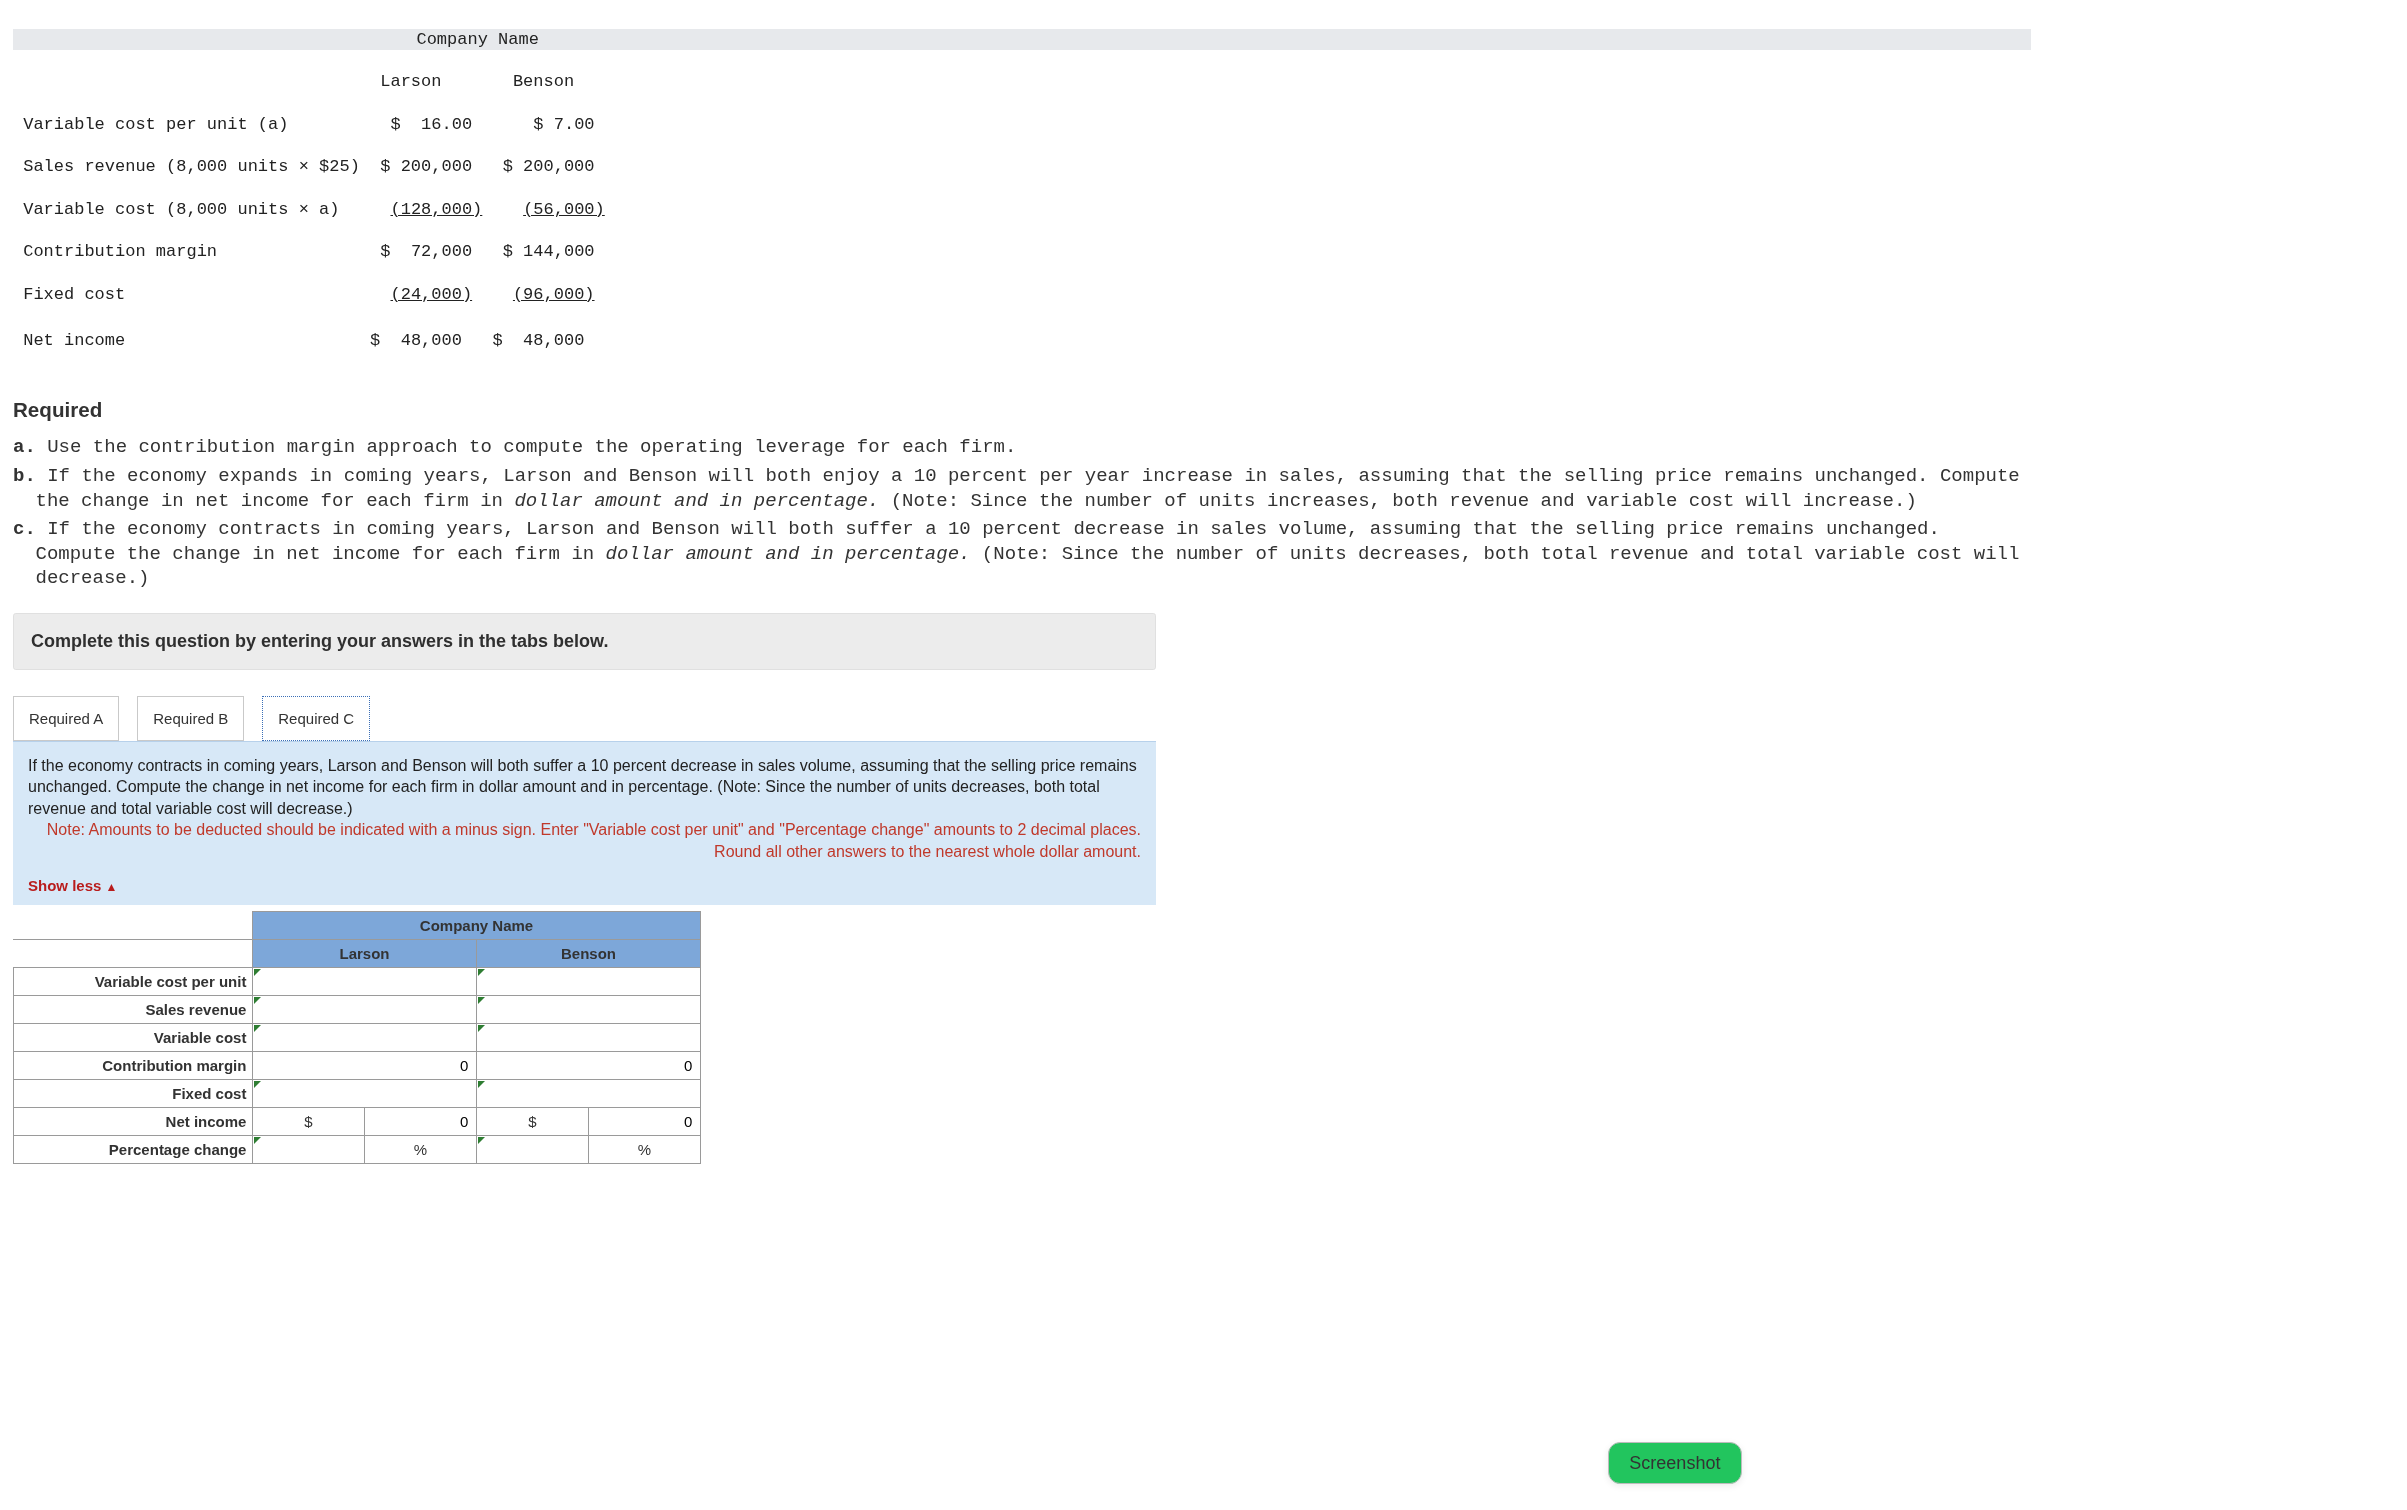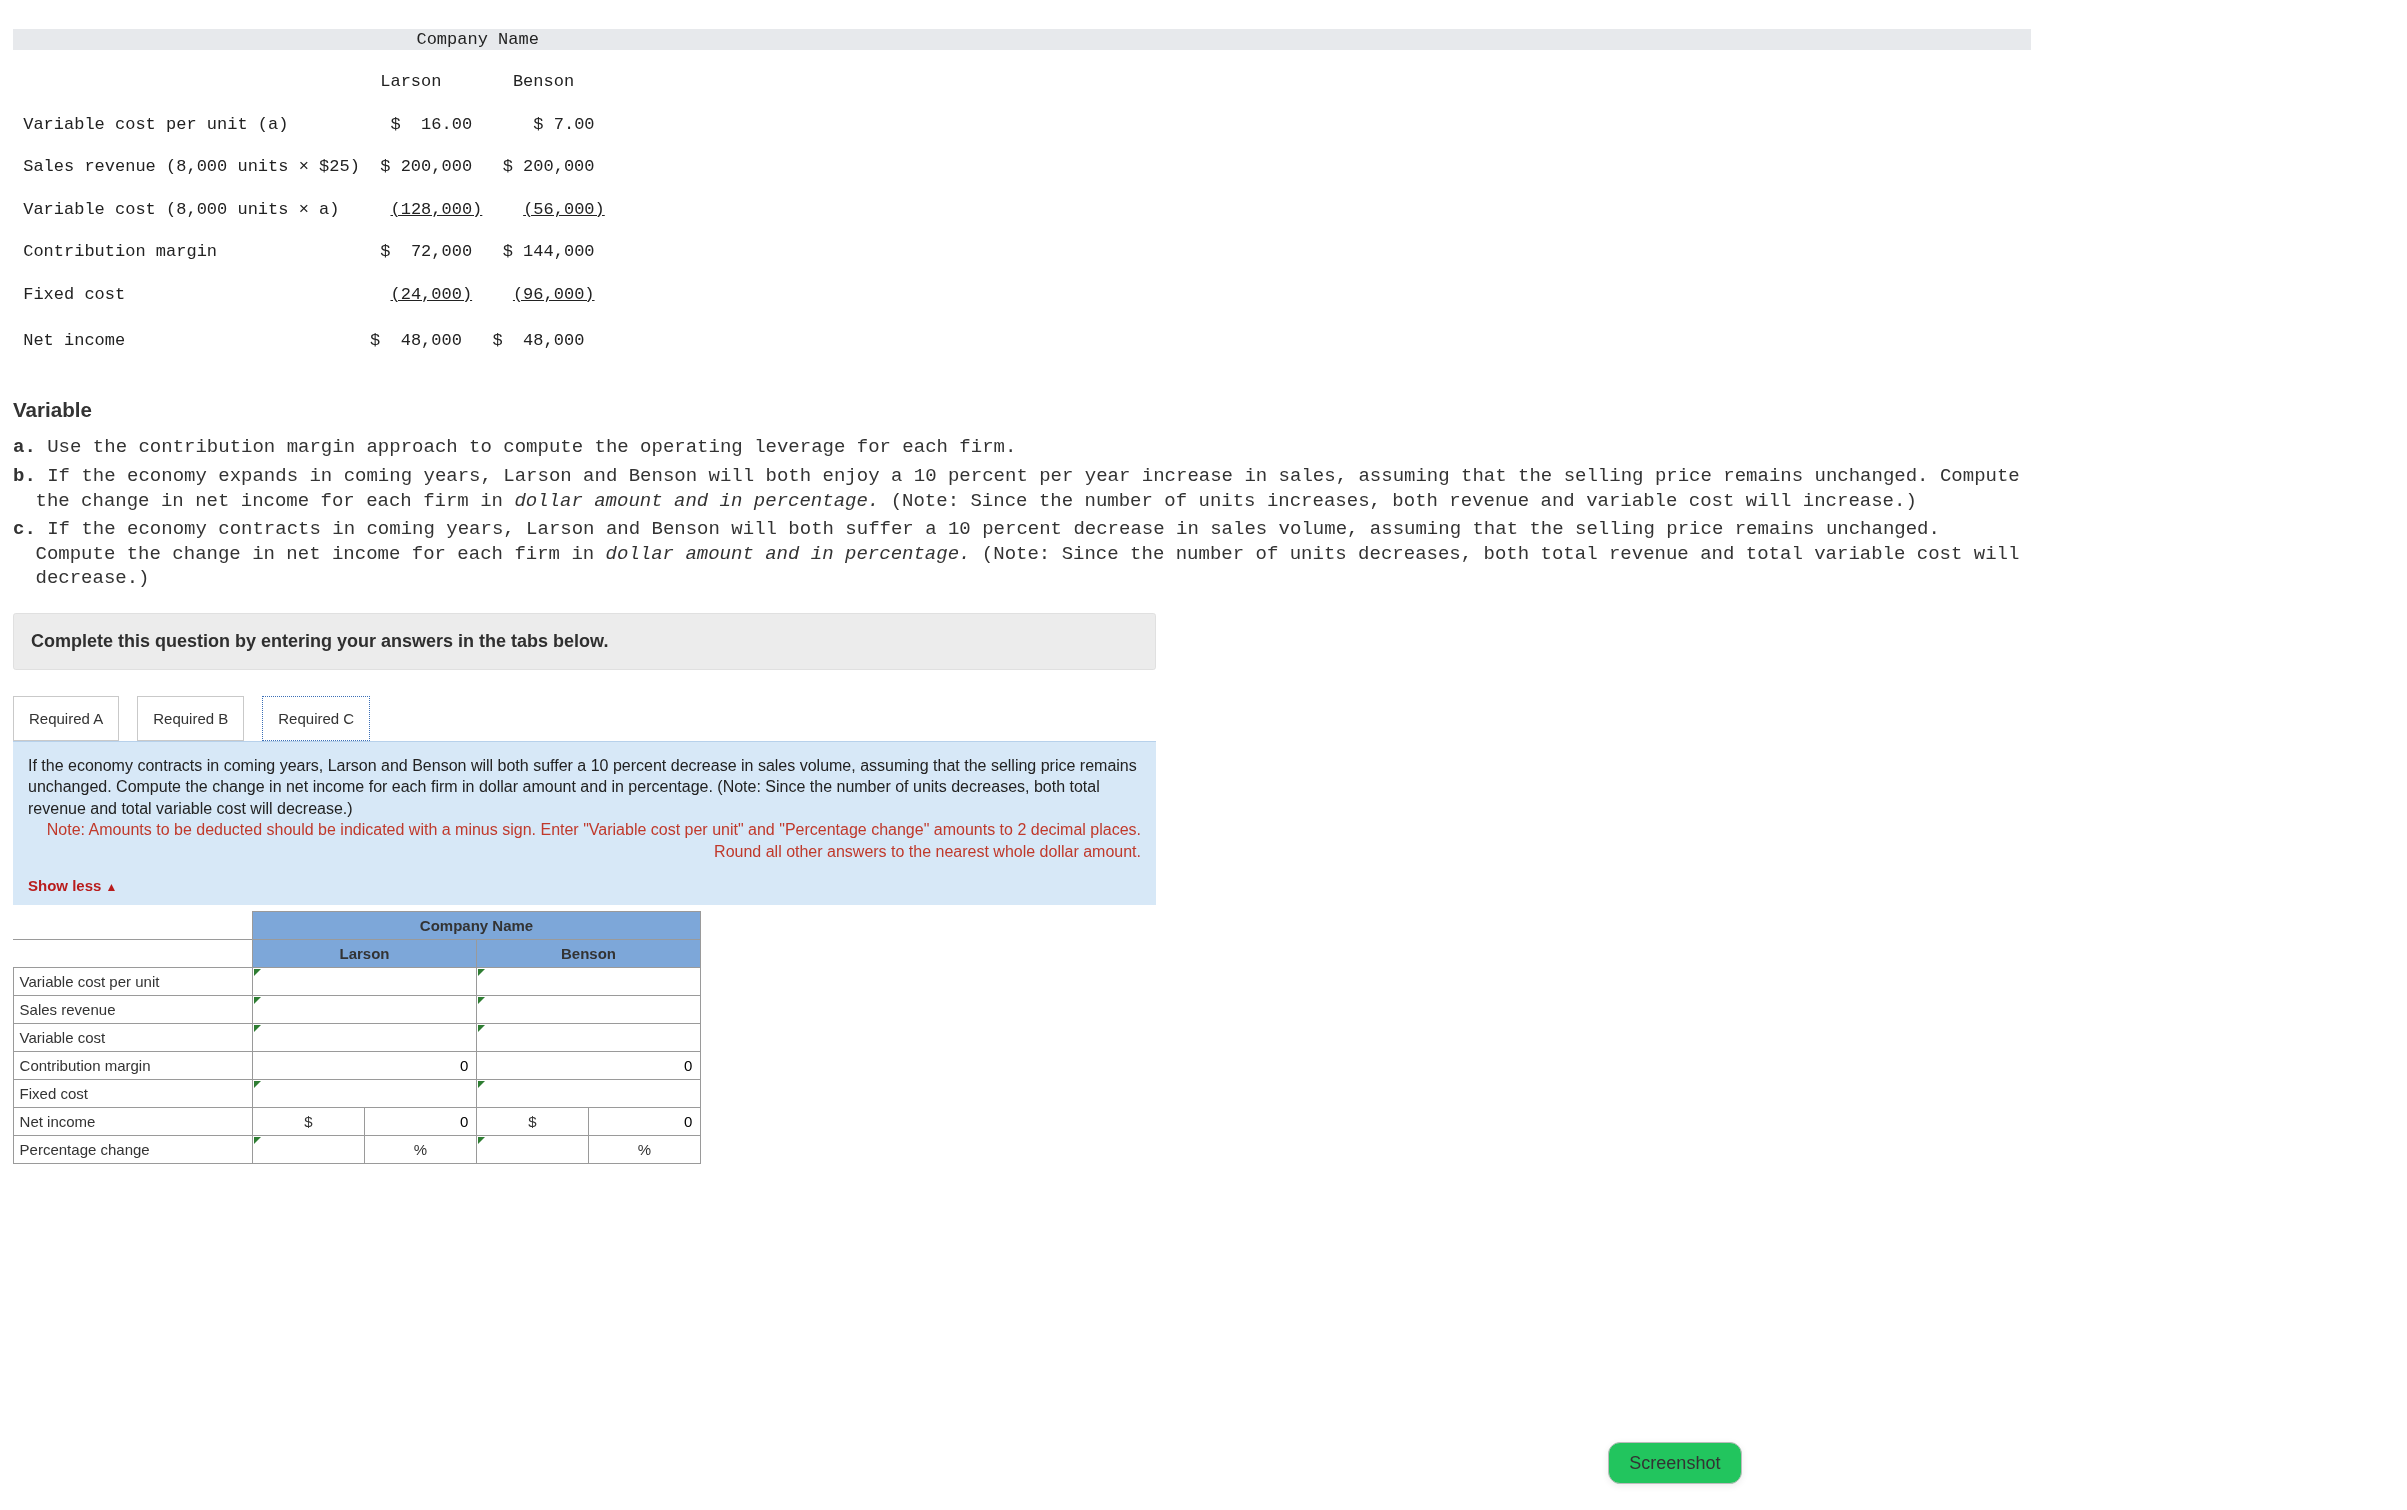--- a/index.html
+++ b/index.html
@@ -84,21 +84,21 @@
   .input-table { border-collapse: collapse; margin-top: 5.6px; }
   .input-table th, .input-table td {
     border: 0.9px solid #9a9a9a;
     padding: 3.7px 5.6px;
     font-size: 15px;
     font-family: Arial, sans-serif;
     height: 28px;
   }
   .input-table th { background: #7da7d9; font-weight: 700; text-align: center; }
   .input-table th.subh { background: #7da7d9; }
-  .input-table .labelcell { width: 239px; text-align: left; padding-left: 5.6px; }
+  .input-table .labelcell { width: 239px; text-align: right; padding-left: 5.6px; font-weight: bold; }
   .input-table .valcell { width: 112px; position: relative; }
   .input-table .sym { width: 22.5px; text-align: center; }
   .tri {
     position: absolute; top: 0.9px; left: 0.9px;
     width: 0; height: 0;
     border-top: 7.5px solid #2e7d32;
     border-right: 7.5px solid transparent;
   }
   .cell-input {
     width: 100%; height: 100%;
@@ -128,21 +128,21 @@
 <div class="mono-header-band">                                       <span>Company Name</span></div>
 <div>                                    <span>Larson</span>       <span>Benson</span></div>
 <div> <span>Variable cost per unit (a)</span>          <span>$  16.00</span>      <span>$ 7.00</span></div>
 <div> <span>Sales revenue (8,000 units × $25)</span>  <span>$ 200,000</span>   <span>$ 200,000</span></div>
 <div> <span>Variable cost (8,000 units × a)</span>     <span class="under">(128,000)</span>    <span class="under">(56,000)</span></div>
 <div> <span>Contribution margin</span>                <span>$  72,000</span>   <span>$ 144,000</span></div>
 <div> <span>Fixed cost</span>                          <span class="under">(24,000)</span>    <span class="under">(96,000)</span></div>
 <div style="padding-top:3.7px;"> <span>Net income</span>                        <span>$  48,000</span>   <span>$  48,000</span></div>
 </div>
 
-<div class="required-hdr">Variable</div>
+<div class="required-hdr">Required</div>
 <div class="req-list">
   <p class="item"><b>a.</b> <span>Use the contribution margin approach to compute the operating leverage for each firm.</span></p>
   <p class="item"><b>b.</b> <span>If the economy expands in coming years, Larson and Benson will both enjoy a 10 percent per year increase in sales, assuming that the selling price remains unchanged. Compute the change in net income for each firm in </span><em>dollar amount and in percentage.</em><span> (Note: Since the number of units increases, both revenue and variable cost will increase.)</span></p>
   <p class="item"><b>c.</b> <span>If the economy contracts in coming years, Larson and Benson will both suffer a 10 percent decrease in sales volume, assuming that the selling price remains unchanged. Compute the change in net income for each firm in </span><em>dollar amount and in percentage.</em><span> (Note: Since the number of units decreases, both total revenue and total variable cost will decrease.)</span></p>
 </div>
 
 <div class="answer-area">
   <div class="instr-band">Complete this question by entering your answers in the tabs below.</div>
 
   <div class="tabs-row">

